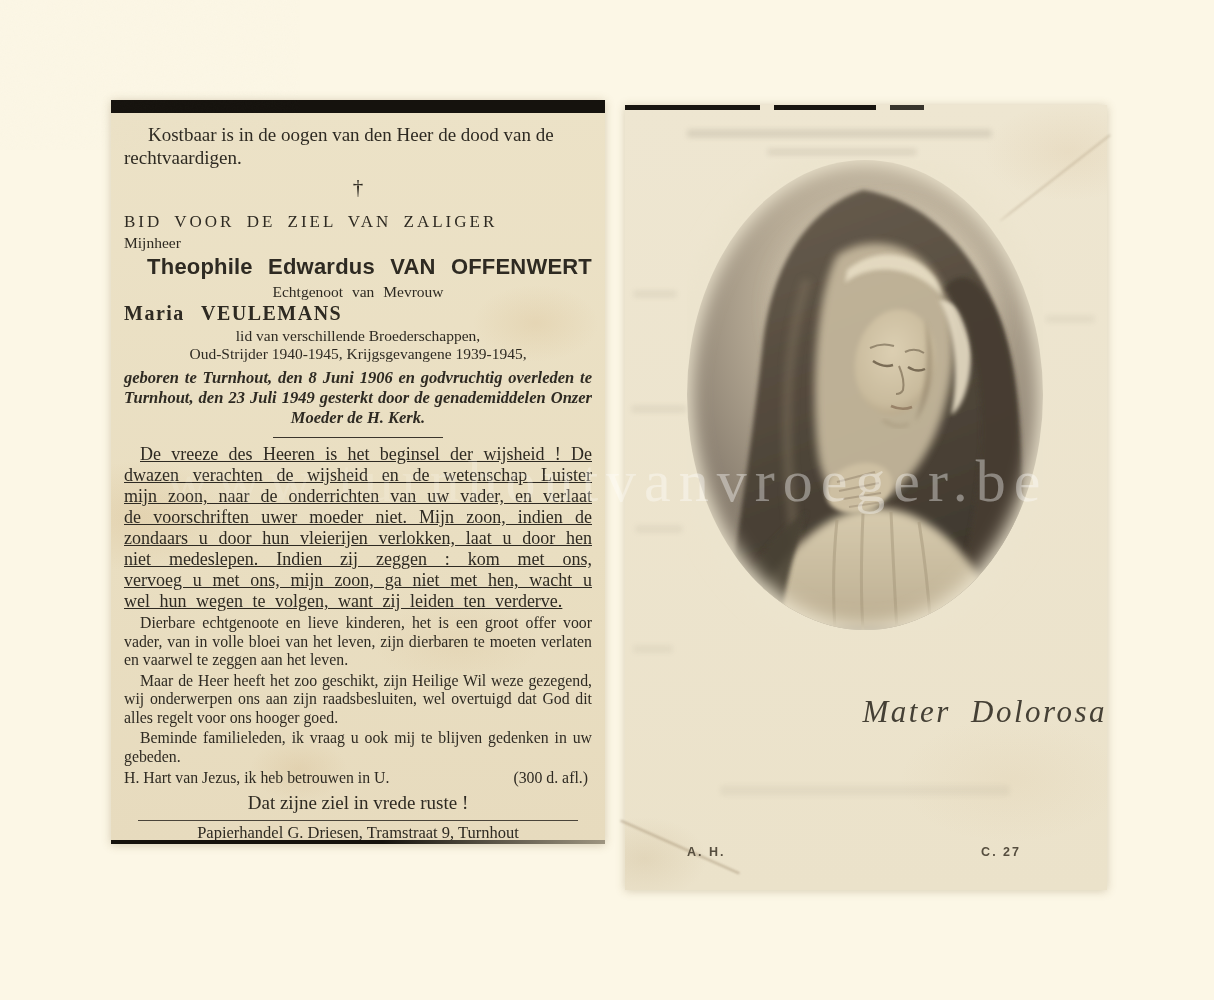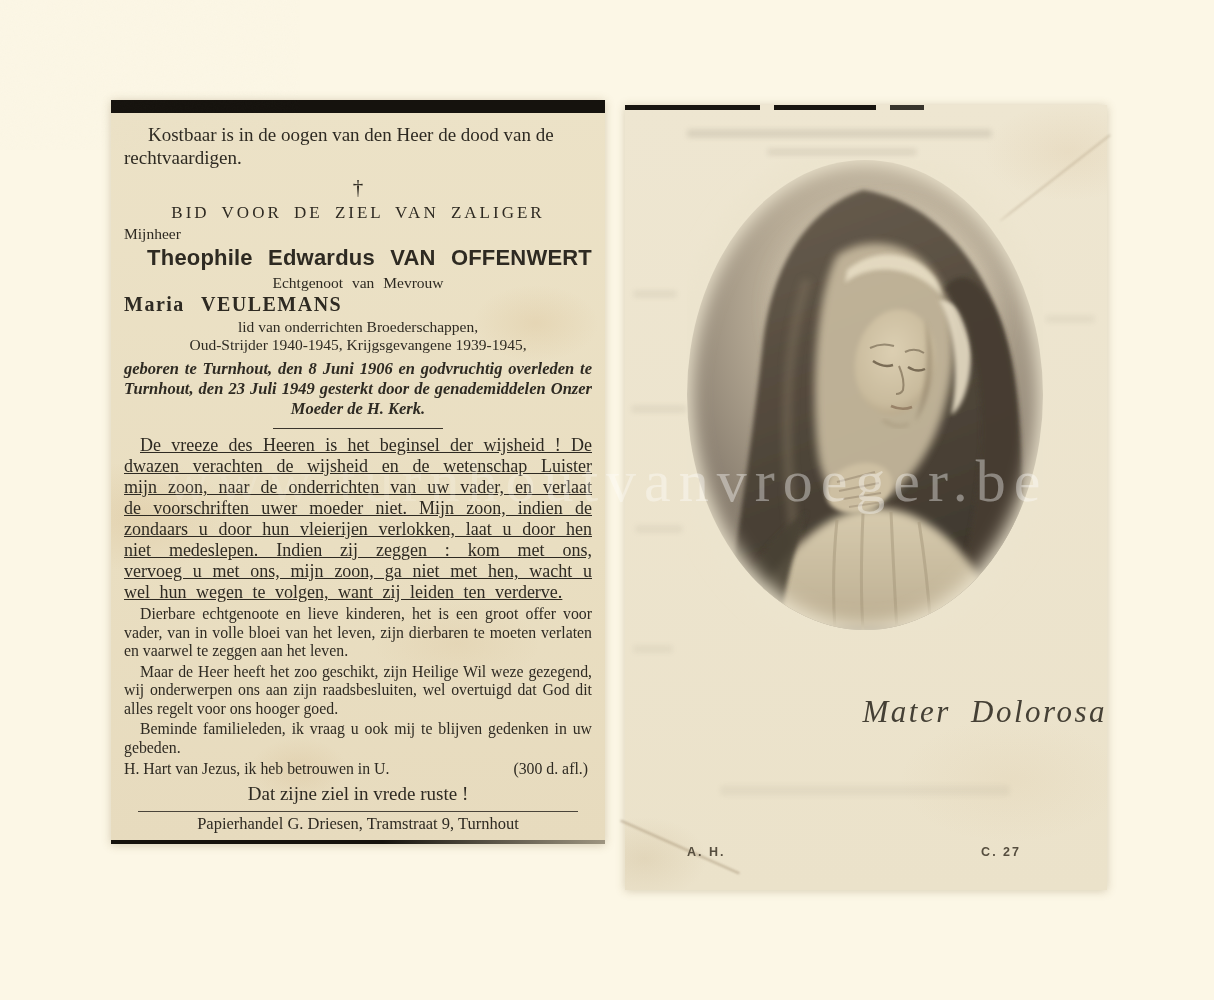--- a/index.html
+++ b/index.html
@@ -21,21 +21,21 @@
       radial-gradient(ellipse 120px 60px at 70% 73%, rgba(185,135,70,.08), transparent 70%),
       linear-gradient(180deg,#ece2c7,#e9dec1 60%,#e7dbbe);
   }
   .band-top{position:absolute;top:0;left:0;right:0;height:13px;background:#15120d;}
   .edge-bottom{position:absolute;bottom:0;left:0;right:0;height:4px;
     background:linear-gradient(90deg,#15120d 0 55%,rgba(21,18,13,.75) 72%,rgba(21,18,13,.35));}
   .lc-content{position:relative;height:100%;padding:24px 13px 0;box-sizing:border-box;overflow:hidden;}
 
   .opening{font-size:19px;line-height:1.2;text-indent:24px;}
   .cross{text-align:center;font-size:21px;line-height:1.1;margin-top:6px;}
-  .invocation{text-align:center;font-size:17px;letter-spacing:3px;word-spacing:5px;margin-top:4px;white-space:nowrap;}
+  .invocation{font-size:17px;letter-spacing:3px;word-spacing:5px;margin-top:13px;white-space:nowrap;}
   .salutation{font-size:15.5px;margin-top:2px;}
   .deceased-name{text-align:right;font-family:"Liberation Sans","DejaVu Sans",sans-serif;
     font-weight:bold;font-size:22px;word-spacing:9px;letter-spacing:.2px;margin-top:2px;white-space:nowrap;}
   .spouse-intro{text-align:center;font-size:15.5px;word-spacing:5px;margin-top:3px;}
   .spouse-name{text-align:left;font-weight:bold;font-size:20px;word-spacing:10px;letter-spacing:1.5px;margin-top:1px;}
   .membership{text-align:center;font-size:15.5px;margin-top:2px;}
   .war-service{text-align:center;font-size:15.5px;}
   .vital{font-style:italic;font-weight:bold;font-size:16.5px;line-height:1.22;margin-top:5px;
     text-align:justify;text-align-last:center;}
   .divider{width:170px;border-top:1.6px solid #3a352c;margin:9px auto 6px;}
@@ -83,21 +83,21 @@
 <div class="card" id="left-card">
   <div class="band-top"></div>
   <div class="lc-content">
     <div class="opening">Kostbaar is in de oogen van den Heer de dood van de rechtvaardigen.</div>
     <div class="cross">†</div>
     <div class="invocation">BID VOOR DE ZIEL VAN ZALIGER</div>
     <div class="salutation">Mijnheer</div>
     <div class="deceased-name">Theophile Edwardus VAN OFFENWERT</div>
     <div class="spouse-intro">Echtgenoot van Mevrouw</div>
     <div class="spouse-name">Maria VEULEMANS</div>
-    <div class="membership">lid van onderrichten Broederschappen,</div>
+    <div class="membership">lid van verschillende Broederschappen,</div>
     <div class="war-service">Oud-Strijder 1940-1945, Krijgsgevangene 1939-1945,</div>
     <div class="vital">geboren te Turnhout, den 8 Juni 1906 en godvruchtig overleden te Turnhout, den 23 Juli 1949 gesterkt door de genademiddelen Onzer Moeder de H. Kerk.</div>
     <div class="divider"></div>
     <div class="scripture">De vreeze des Heeren is het beginsel der wijsheid ! De dwazen verachten de wijsheid en de wetenschap  Luister mijn zoon, naar de onderrichten van uw vader, en verlaat de voorschriften uwer moeder niet. Mijn zoon, indien de zondaars u door hun vleierijen verlokken, laat u door hen niet medeslepen. Indien zij zeggen : kom met ons, vervoeg u met ons, mijn zoon, ga niet met hen, wacht u wel hun wegen te volgen, want zij leiden ten verderve.</div>
     <div class="farewell">Dierbare echtgenoote en lieve kinderen, het is een groot offer voor vader, van in volle bloei van het leven, zijn dierbaren te moeten verlaten en vaarwel te zeggen aan het leven.</div>
     <div class="farewell">Maar de Heer heeft het zoo geschikt, zijn Heilige Wil weze gezegend, wij onderwerpen ons aan zijn raadsbesluiten, wel overtuigd dat God dit alles regelt voor ons hooger goed.</div>
     <div class="farewell">Beminde familieleden, ik vraag u ook mij te blijven gedenken in uw gebeden.</div>
     <div class="prayer-row">
       <span>H. Hart van Jezus, ik heb betrouwen in U.</span>
       <span>(300 d. afl.)</span>

